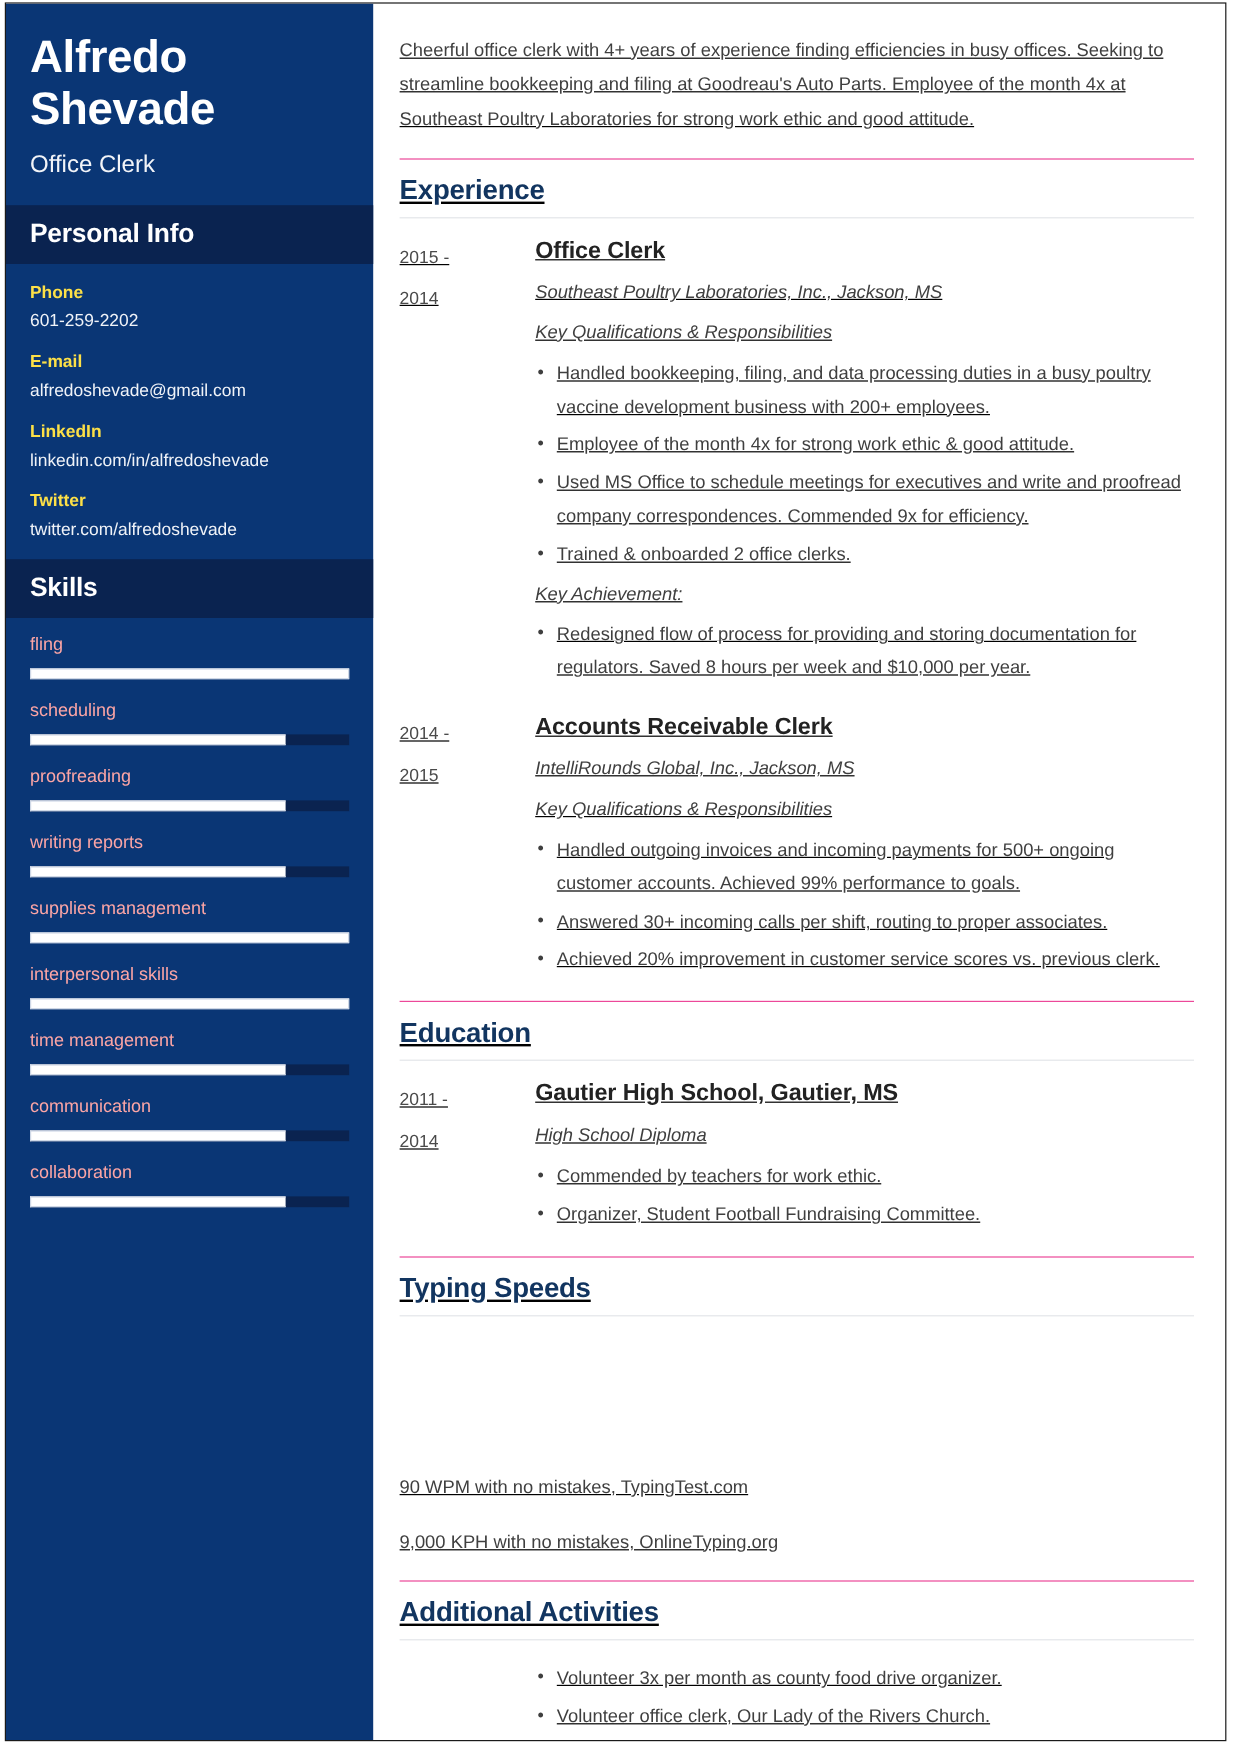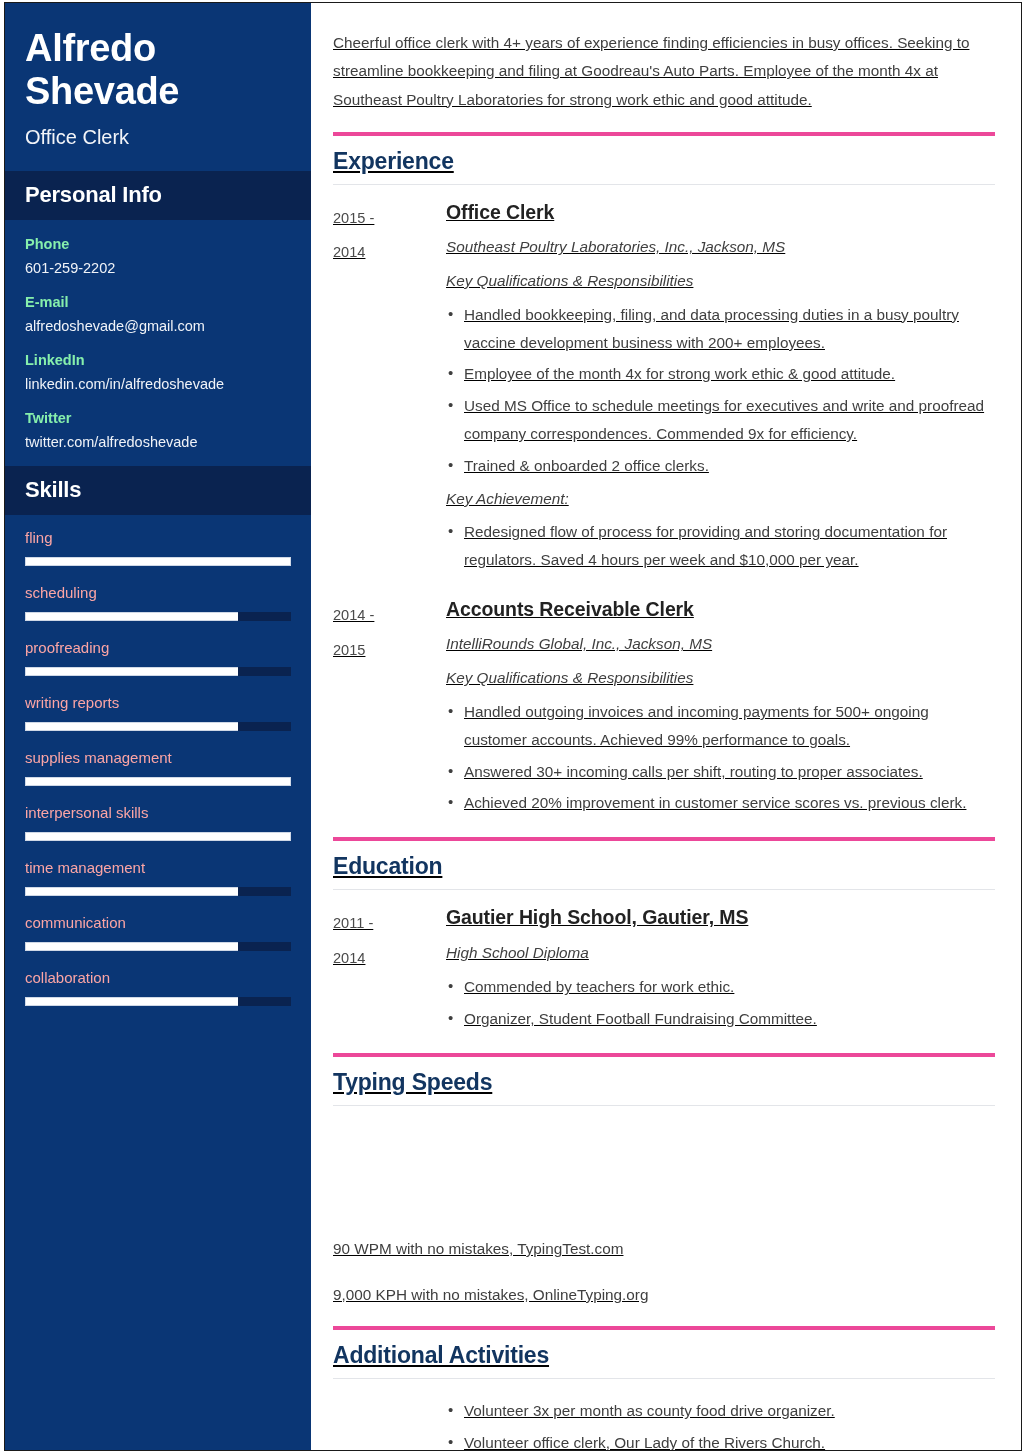--- a/index.html
+++ b/index.html
@@ -59,21 +59,21 @@
     color: #ffffff;
     padding: 11px 20px 12px 20px;
     letter-spacing: -0.2px;
   }
 
   .contact-list { padding: 16px 20px 12px 20px; }
 
   .contact-label {
     font-size: 14.5px;
     font-weight: bold;
-    color: #86efac;
+    color: #fde047;
     margin-bottom: 8px;
   }
   .contact-value {
     font-size: 14.5px;
     color: #f0f3f8;
     margin-bottom: 18px;
   }
   .contact-value.last { margin-bottom: 4px; }
 
   .skills-list { padding: 14px 20px 4px 20px; }
@@ -111,21 +111,21 @@
     color: #3f3f3f;
     line-height: 1.85;
     padding-right: 8px;
     padding-bottom: 6px;
   }
 
   .sec-head {
     font-size: 23px;
     font-weight: bold;
     color: #123560;
-    border-top: 4px solid #ec4899;
+    border-top: 1px solid #ec4899;
     border-bottom: 1px solid #e3e5e9;
     padding: 12px 0 9px 0;
     margin-top: 12px;
     letter-spacing: -0.2px;
   }
 
   .entry {
     display: flex;
     padding-top: 14px;
     padding-bottom: 4px;
@@ -304,21 +304,21 @@
             <div class="entry-org">Southeast Poultry Laboratories, Inc., Jackson, MS</div>
             <div class="entry-sublabel">Key Qualifications &amp; Responsibilities</div>
             <ul class="bullets">
               <li>Handled bookkeeping, filing, and data processing duties in a busy poultry vaccine development business with 200+ employees.</li>
               <li>Employee of the month 4x for strong work ethic &amp; good attitude.</li>
               <li>Used MS Office to schedule meetings for executives and write and proofread company correspondences. Commended 9x for efficiency.</li>
               <li>Trained &amp; onboarded 2 office clerks.</li>
             </ul>
             <div class="entry-sublabel" style="margin-top: 6px;">Key Achievement:</div>
             <ul class="bullets">
-              <li>Redesigned flow of process for providing and storing documentation for regulators. Saved 4 hours per week and $10,000 per year.</li>
+              <li>Redesigned flow of process for providing and storing documentation for regulators. Saved 8 hours per week and $10,000 per year.</li>
             </ul>
           </div>
         </div>
         <div class="entry">
           <div class="entry-dates">
             <div>2014 -</div>
             <div>2015</div>
           </div>
           <div class="entry-body">
             <div class="entry-role">Accounts Receivable Clerk</div>

